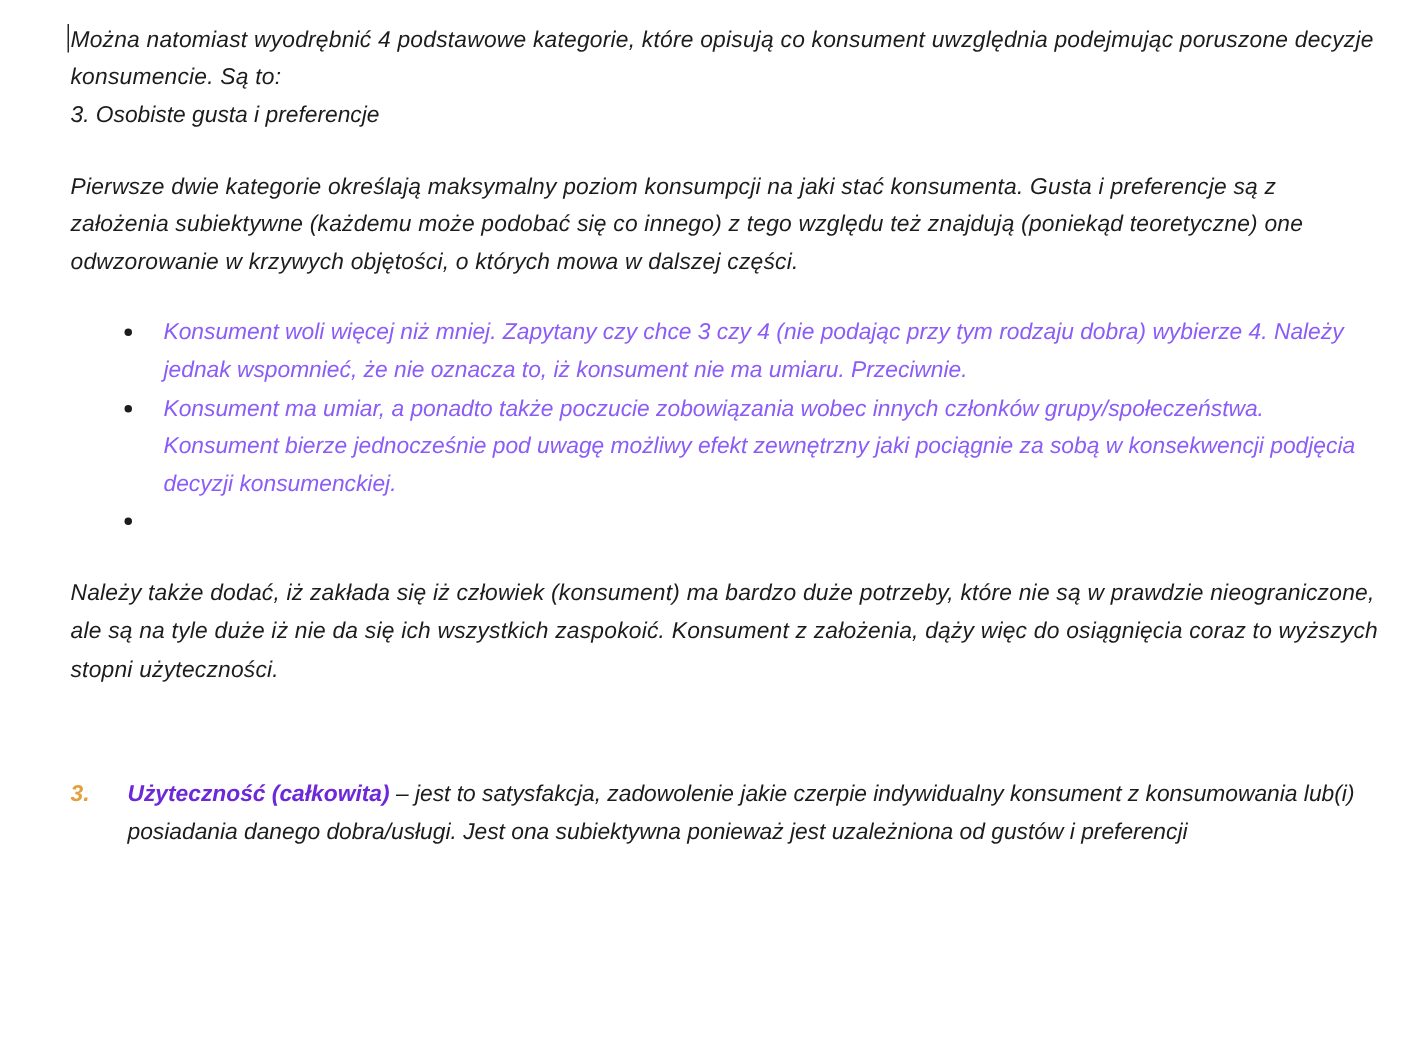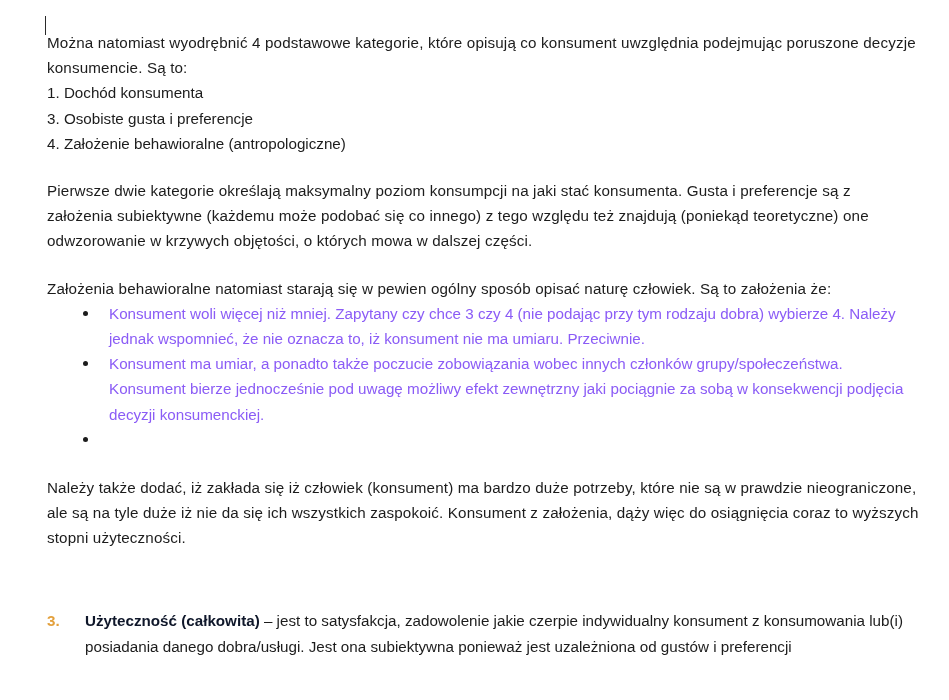--- a/index.html
+++ b/index.html
@@ -14,21 +14,22 @@
     font-family: "Liberation Sans", sans-serif;
     color: #1a1a1a;
   }
 
   #page {
     position: relative;
     width: 949px;
     height: 540px;
     background: #ffffff;
     box-sizing: border-box;
-    padding: 30px 30px 0 47px;
+    padding: 14px 30px 0 47px;
+    font-style: italic;
   }
 
   .caret {
     position: absolute;
     left: 45px;
     top: 16px;
     width: 1px;
     height: 19px;
     background: #2a2a2a;
   }
@@ -104,32 +105,29 @@
 </head>
 <body>
 
 <div id="page">
 
   <div class="caret"></div>
 
   <p class="para">Można natomiast wyodrębnić 4 podstawowe kategorie, które opisują co konsument uwzględnia podejmując poruszone decyzje konsumencie. Są to:</p>
 
   <ul class="numlist">
-    <li>1. Dochód konsumenta</li>
     <li>3. Osobiste gusta i preferencje</li>
-    <li>4. Założenie behawioralne (antropologiczne)</li>
   </ul>
 
   <div class="gap-md"></div>
 
   <p class="para">Pierwsze dwie kategorie określają maksymalny poziom konsumpcji na jaki stać konsumenta. Gusta i preferencje są z założenia subiektywne (każdemu może podobać się co innego) z tego względu też znajdują (poniekąd teoretyczne) one odwzorowanie w krzywych objętości, o których mowa w dalszej części.</p>
 
   <div class="gap-md"></div>
 
-  <p class="para">Założenia behawioralne natomiast starają się w pewien ogólny sposób opisać naturę człowiek. Są to założenia że:</p>
 
   <ul class="bullets">
     <li>
       <span class="dot"></span>
       <span>Konsument woli więcej niż mniej. Zapytany czy chce 3 czy 4 (nie podając przy tym rodzaju dobra) wybierze 4. Należy jednak wspomnieć, że nie oznacza to, iż konsument nie ma umiaru. Przeciwnie.</span>
     </li>
     <li>
       <span class="dot"></span>
       <span>Konsument ma umiar, a ponadto także poczucie zobowiązania wobec innych członków grupy/społeczeństwa. Konsument bierze jednocześnie pod uwagę możliwy efekt zewnętrzny jaki pociągnie za sobą w konsekwencji podjęcia decyzji konsumenckiej.</span>
     </li>
@@ -141,17 +139,17 @@
   <div class="gap-xl"></div>
 
   <p class="para">Należy także dodać, iż zakłada się iż człowiek (konsument) ma bardzo duże potrzeby, które nie są w prawdzie nieograniczone, ale są na tyle duże iż nie da się ich wszystkich zaspokoić. Konsument z założenia,  dąży więc do osiągnięcia coraz to wyższych stopni użyteczności.</p>
 
   <div class="gap-lg"></div>
   <div class="gap-md"></div>
 
   <ol class="orange-list">
     <li>
       <span class="marker" style="color: rgb(227, 160, 60);">3.</span>
-      <span class="hl" style="color: #0f172a;">Użyteczność (całkowita)</span><span> – jest to satysfakcja, zadowolenie jakie czerpie indywidualny konsument z konsumowania lub(i) posiadania danego dobra/usługi. Jest ona subiektywna ponieważ jest uzależniona od gustów i preferencji</span>
+      <span class="hl" style="color: #6d28d9;">Użyteczność (całkowita)</span><span> – jest to satysfakcja, zadowolenie jakie czerpie indywidualny konsument z konsumowania lub(i) posiadania danego dobra/usługi. Jest ona subiektywna ponieważ jest uzależniona od gustów i preferencji</span>
     </li>
   </ol>
 
 </div>
 
 </body></html>

